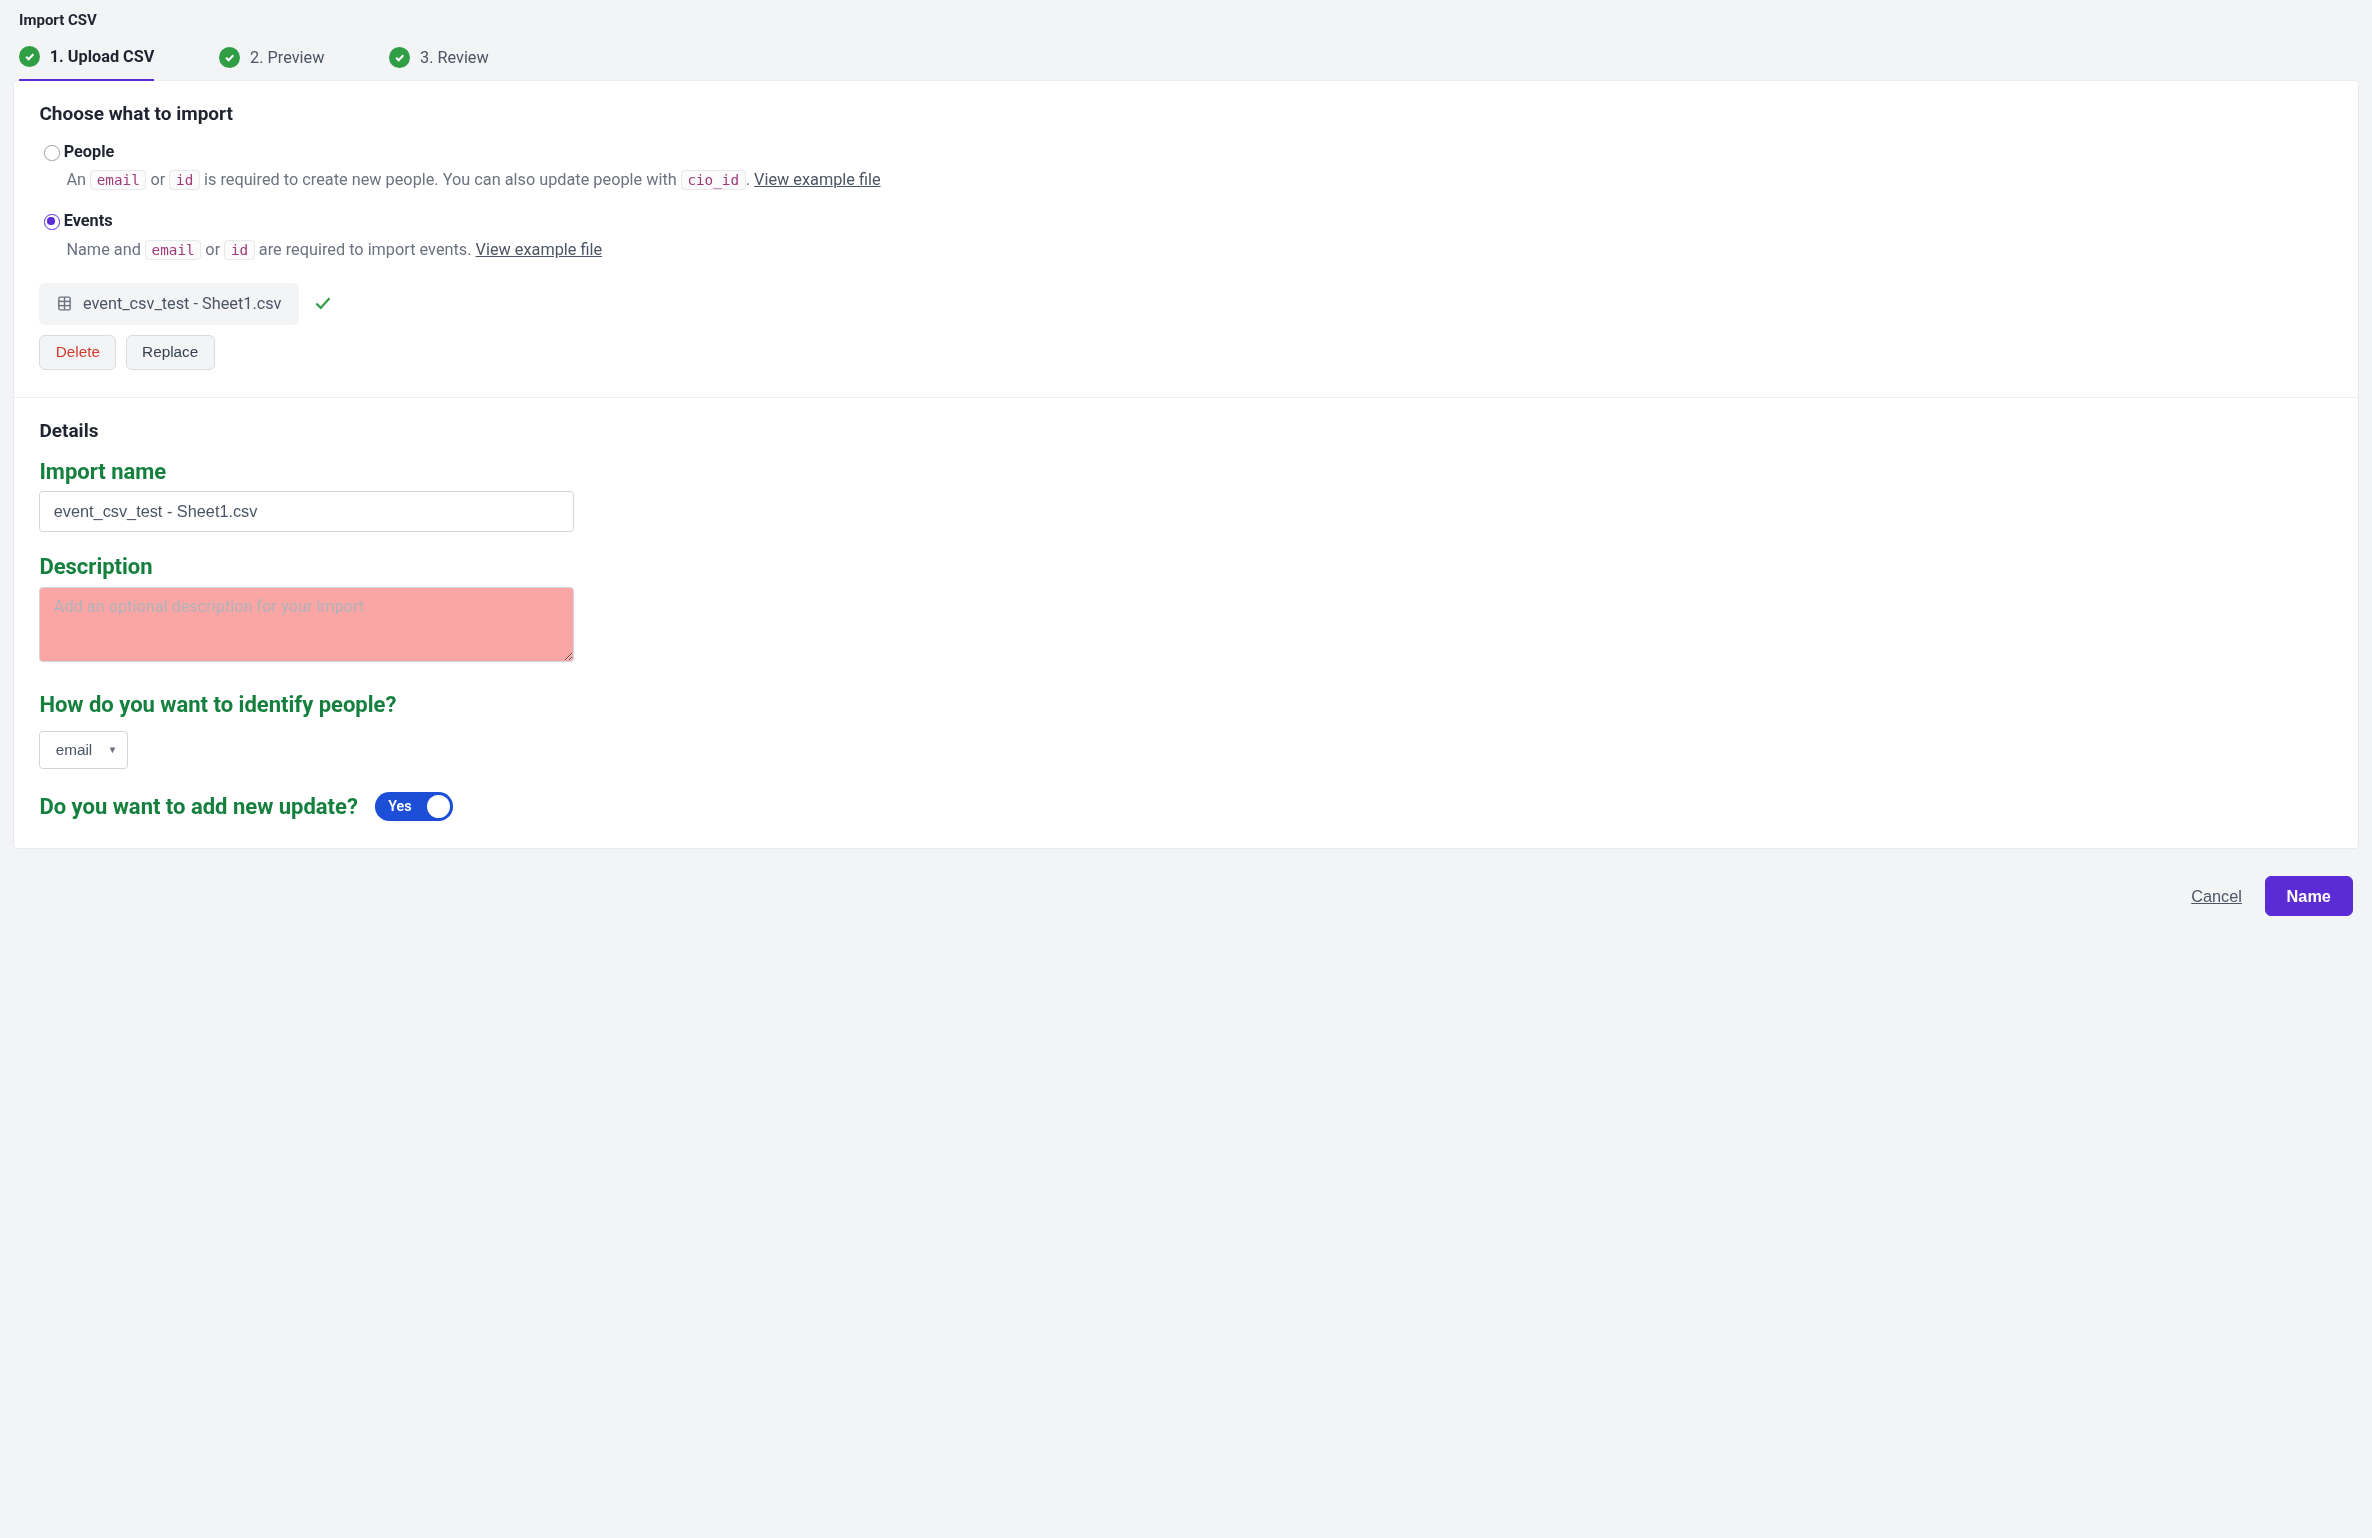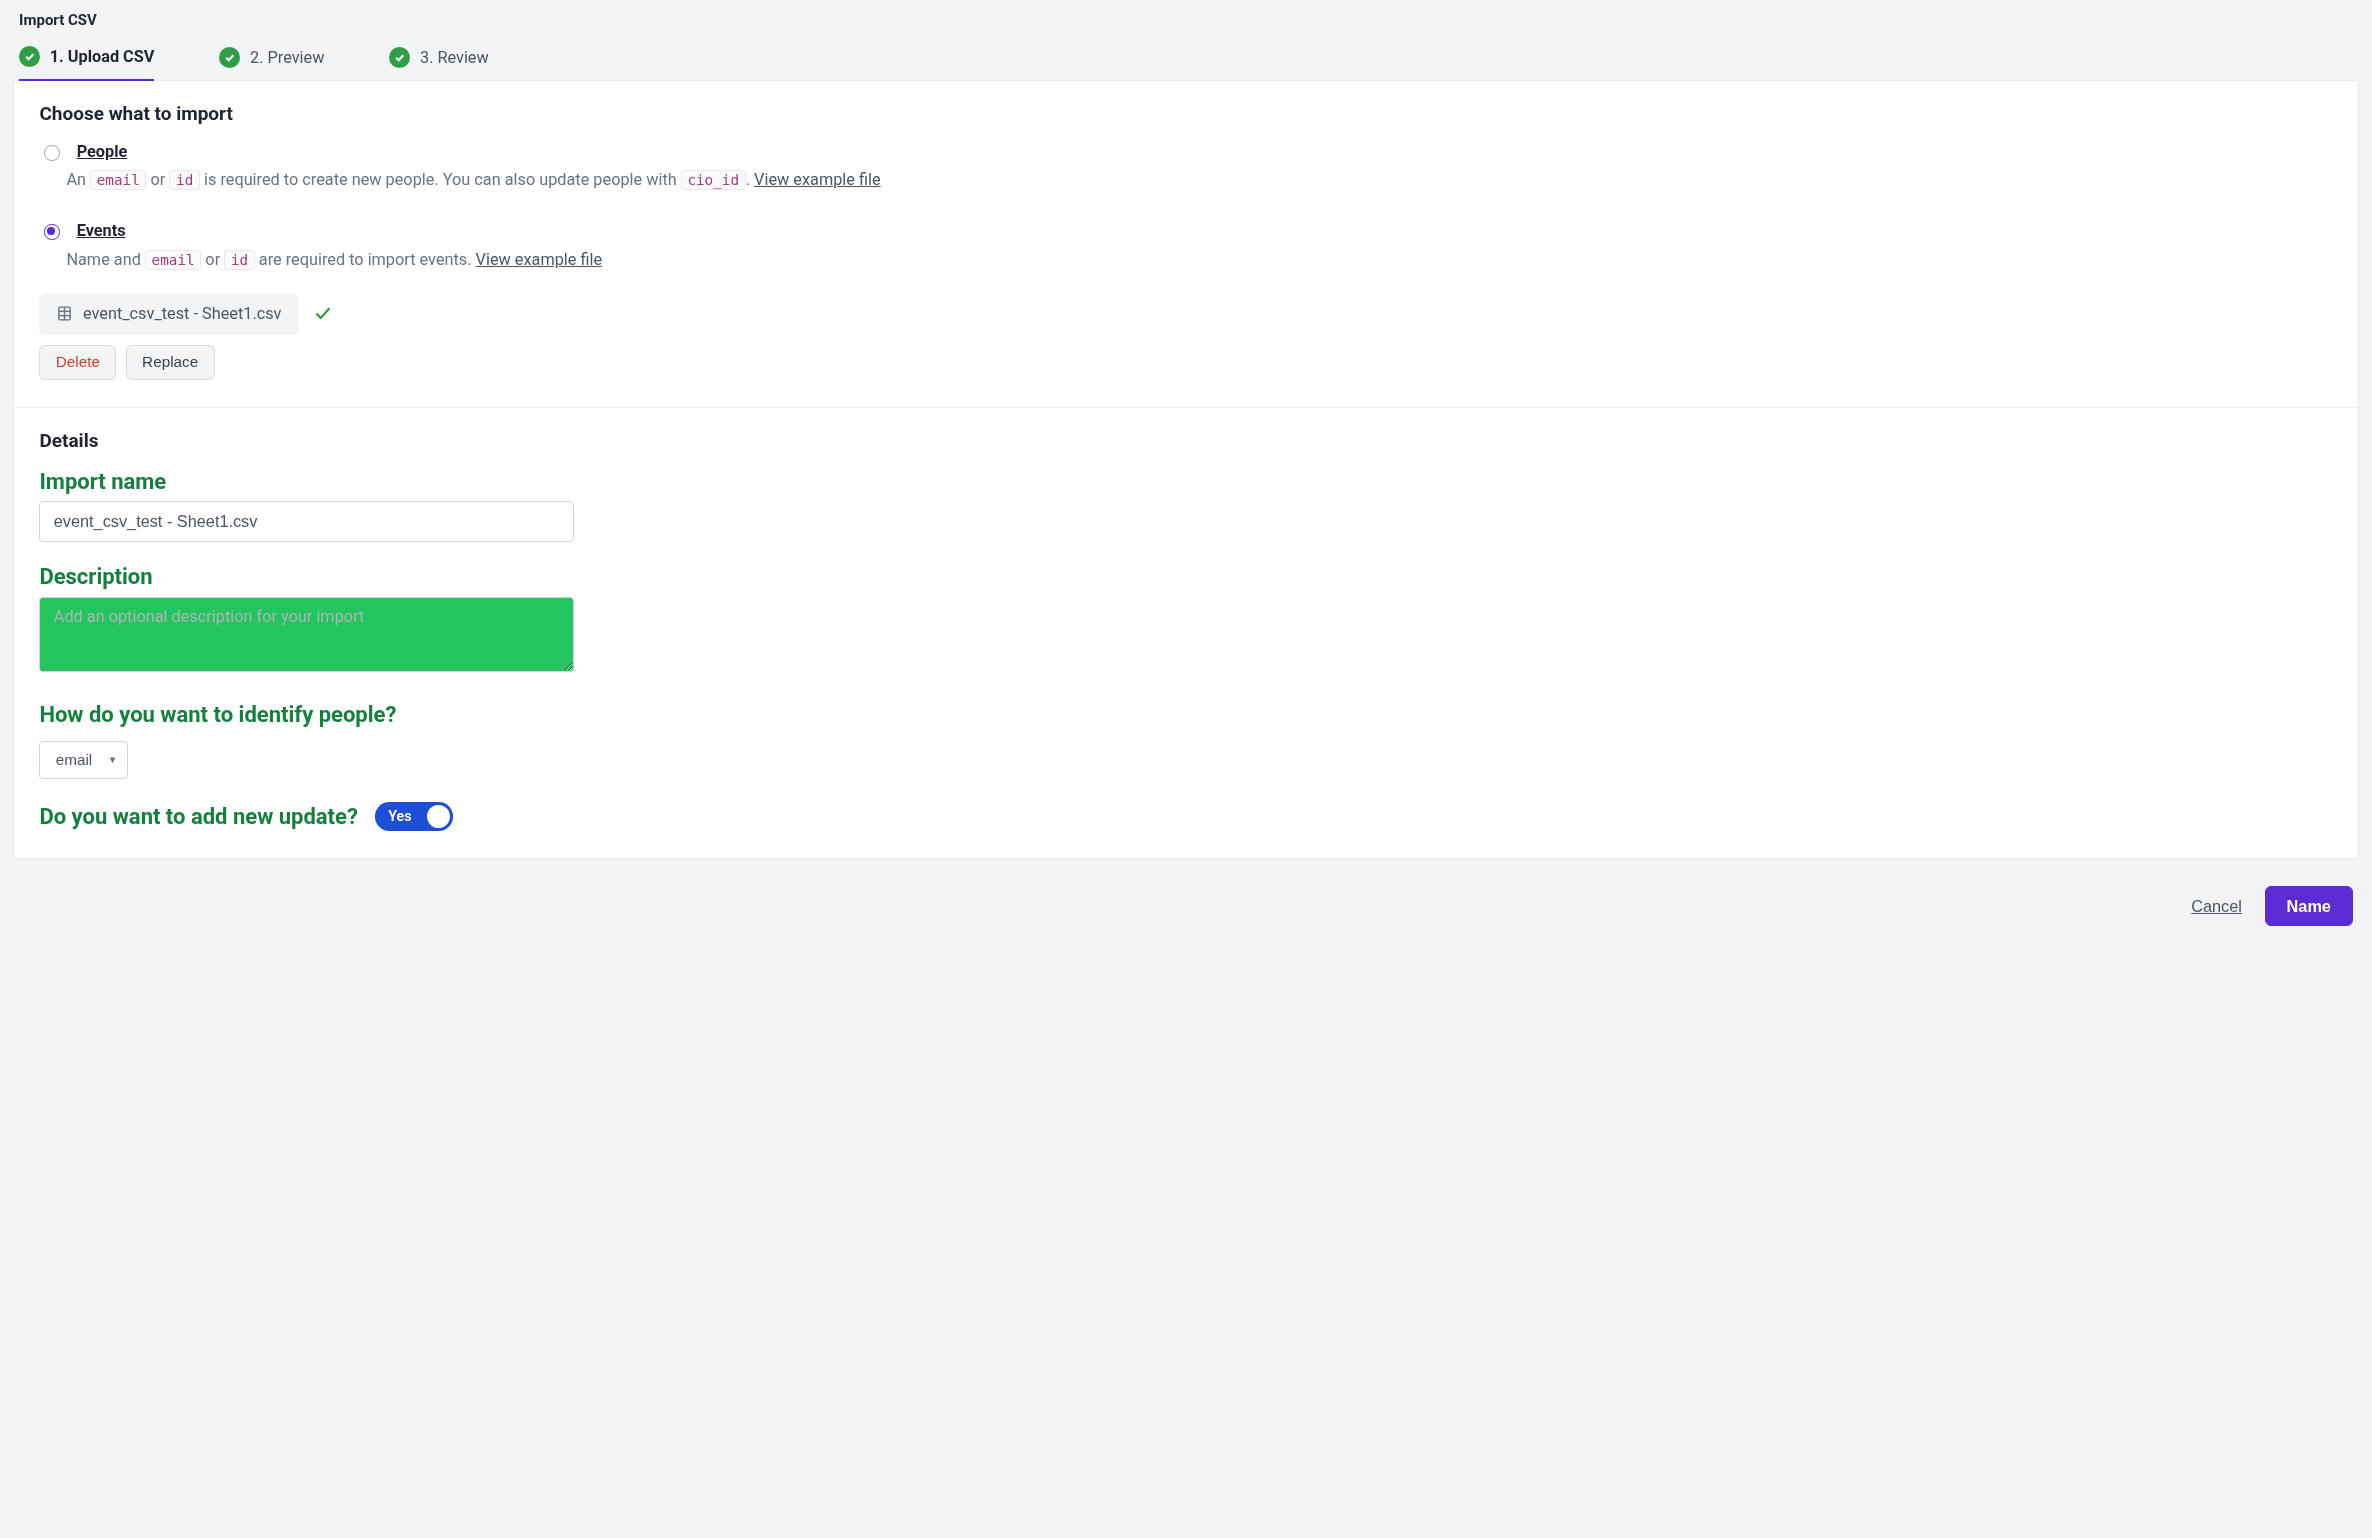--- a/index.html
+++ b/index.html
@@ -58,21 +58,21 @@
     padding: 21px 25px 27px 25px;
   }
   .section + .section { border-top: 1px solid #eceef1; }
   .section-title {
     font-size: 19px;
     font-weight: 700;
     margin: 0 0 17px 0;
   }
 
   
-  .radio-row { display: flex; align-items: center; gap: 14px; margin-top: 11px; text-decoration: underline; }
+  .radio-row { display: flex; align-items: center; gap: 1px; margin-top: 1px; }
   .radio-row + .desc { margin-top: 7.6px; }
   input[type="radio"] {
     appearance: none;
     width: 15.3px; height: 15.3px;
     border: 1.9px solid #9aa0ab;
     border-radius: 50%;
     position: relative;
     cursor: pointer;
   }
   input[type="radio"]:checked {
@@ -168,21 +168,21 @@
   .textarea {
     width: 535px;
     max-width: 100%;
     height: 75px;
     font-size: 16.3px;
     font-family: inherit;
     color: #4b5563;
     border: 1px solid #d1d5db;
     border-radius: 3.8px;
     padding: 9.6px 13.4px;
-    background: #22c55e;
+    background: #fca5a5;
     resize: both;
   }
   .textarea::placeholder { color: #b0b3b9; }
 
   .select-wrap {
     position: relative;
     display: inline-flex;
     align-items: center;
   }
   .select {

